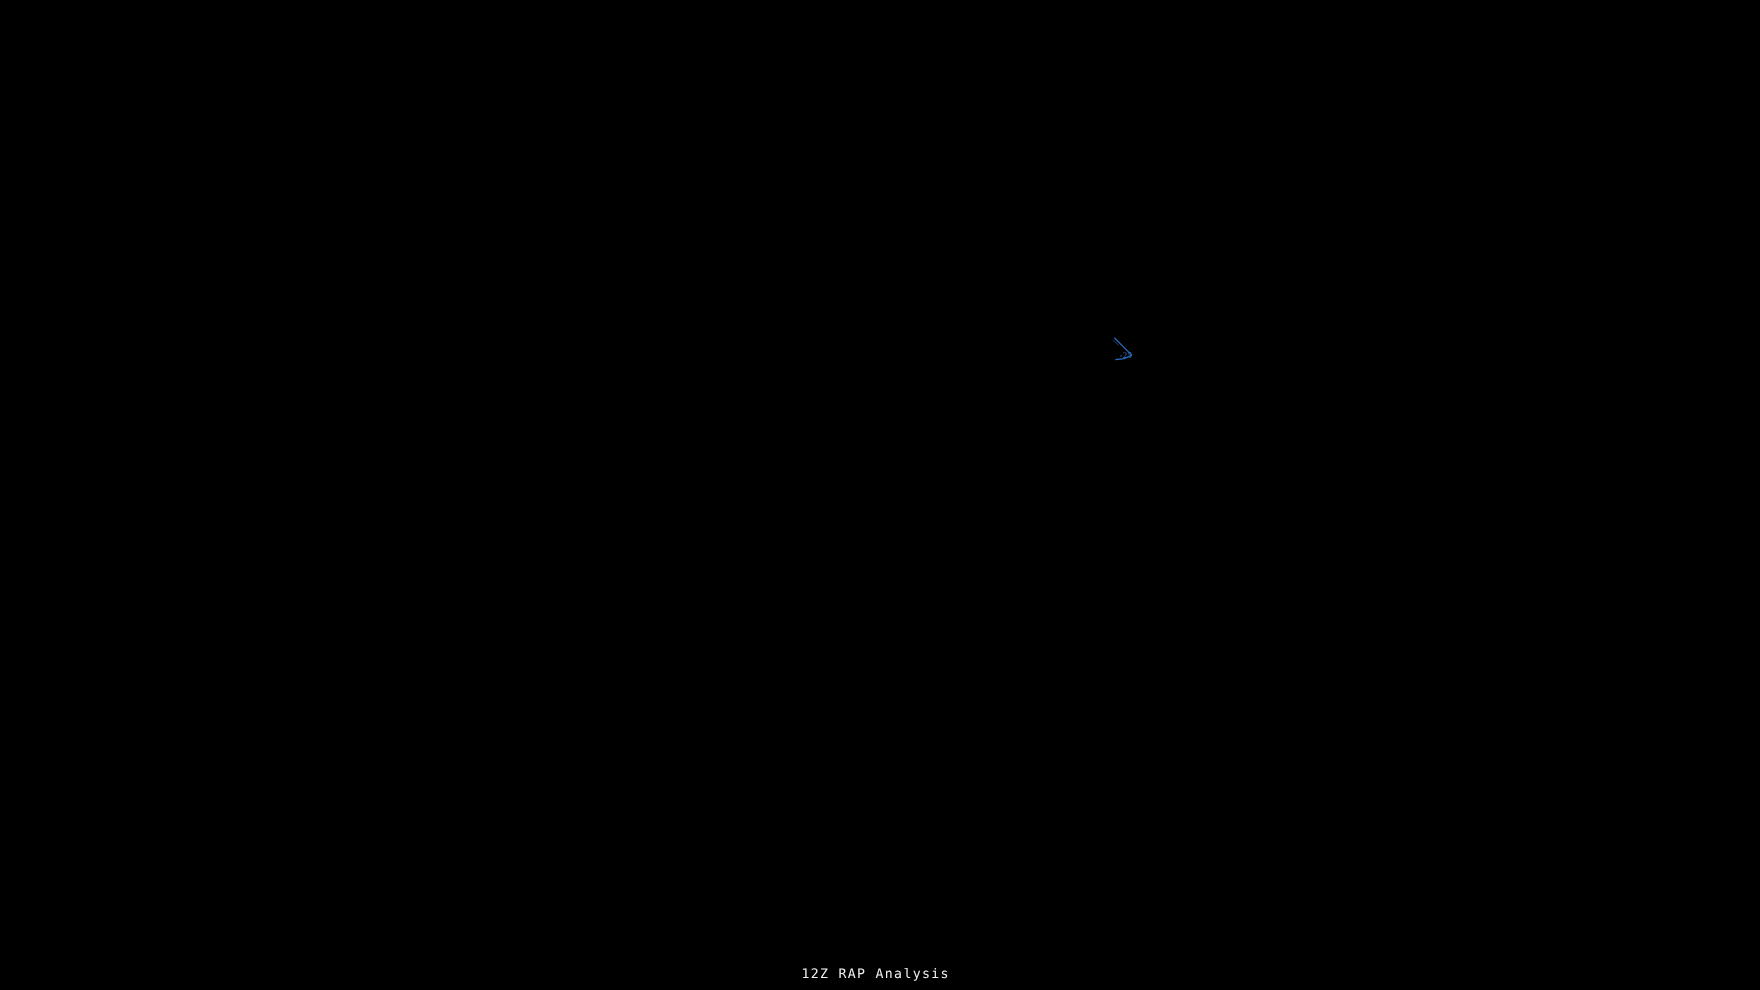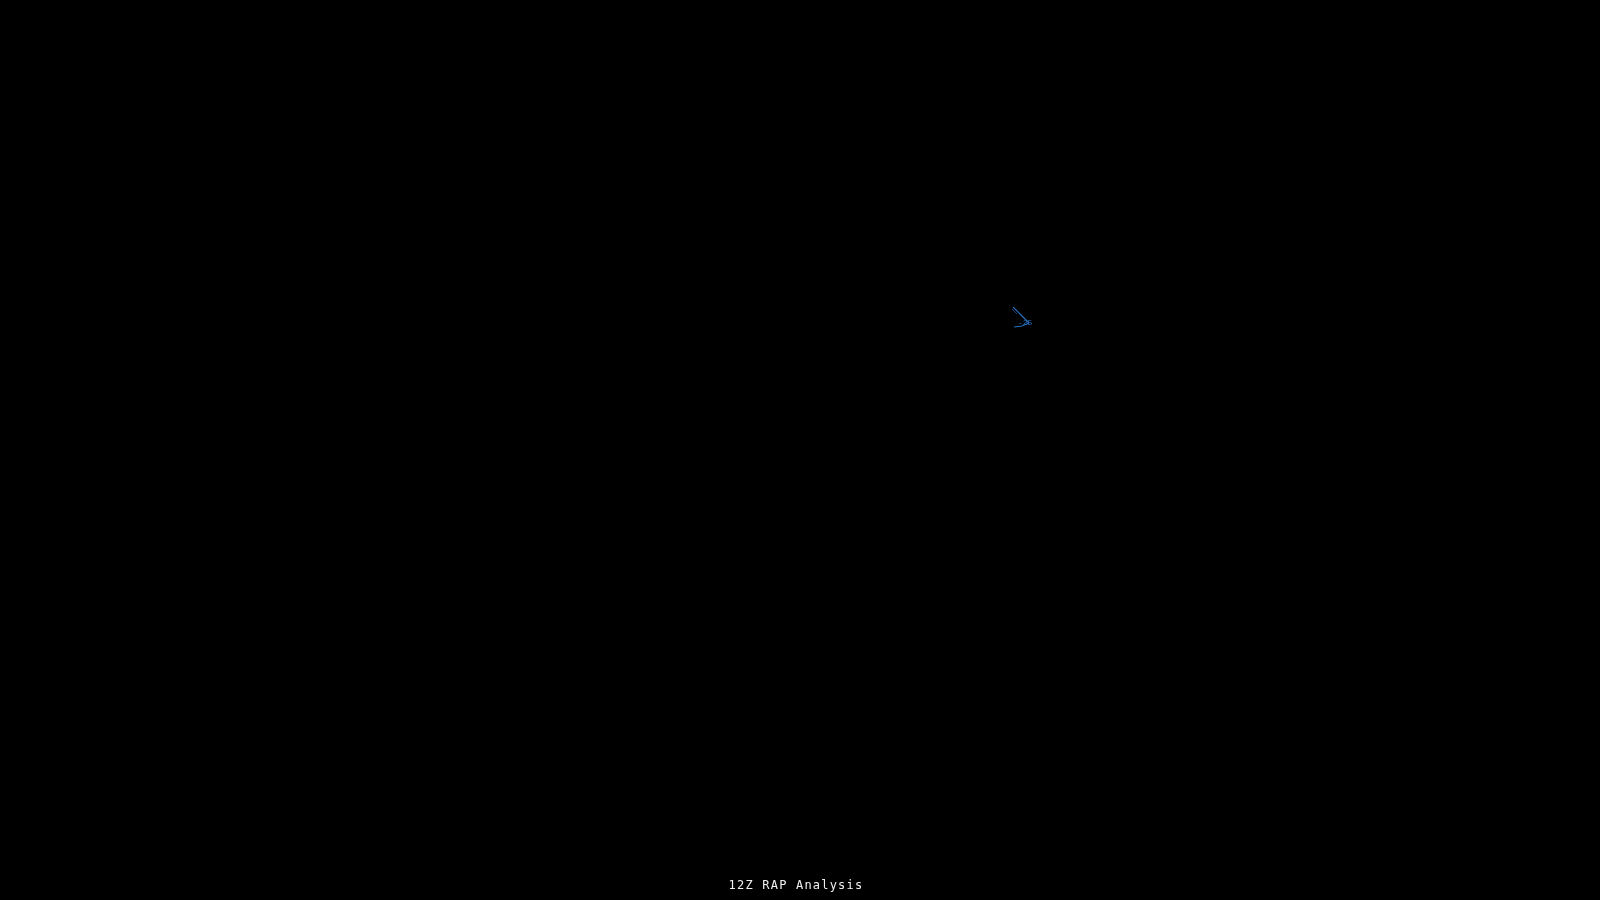--- a/index.html
+++ b/index.html
@@ -37,21 +37,21 @@
     width: 30px;
     height: 32px;
   }
   .contour-cluster svg {
     display: block;
   }
   .contour-label {
     position: absolute;
     left: 1018px;
     top: 318px;
-    font-family: Liberation Mono, monospace;
+    font-family: Liberation Serif, serif;
     font-size: 8px;
     line-height: 9px;
     color: #2a6fbf;
     letter-spacing: 0px;
     white-space: nowrap;
   }
   
   .footer-title {
     position: absolute;
     left: 0;

